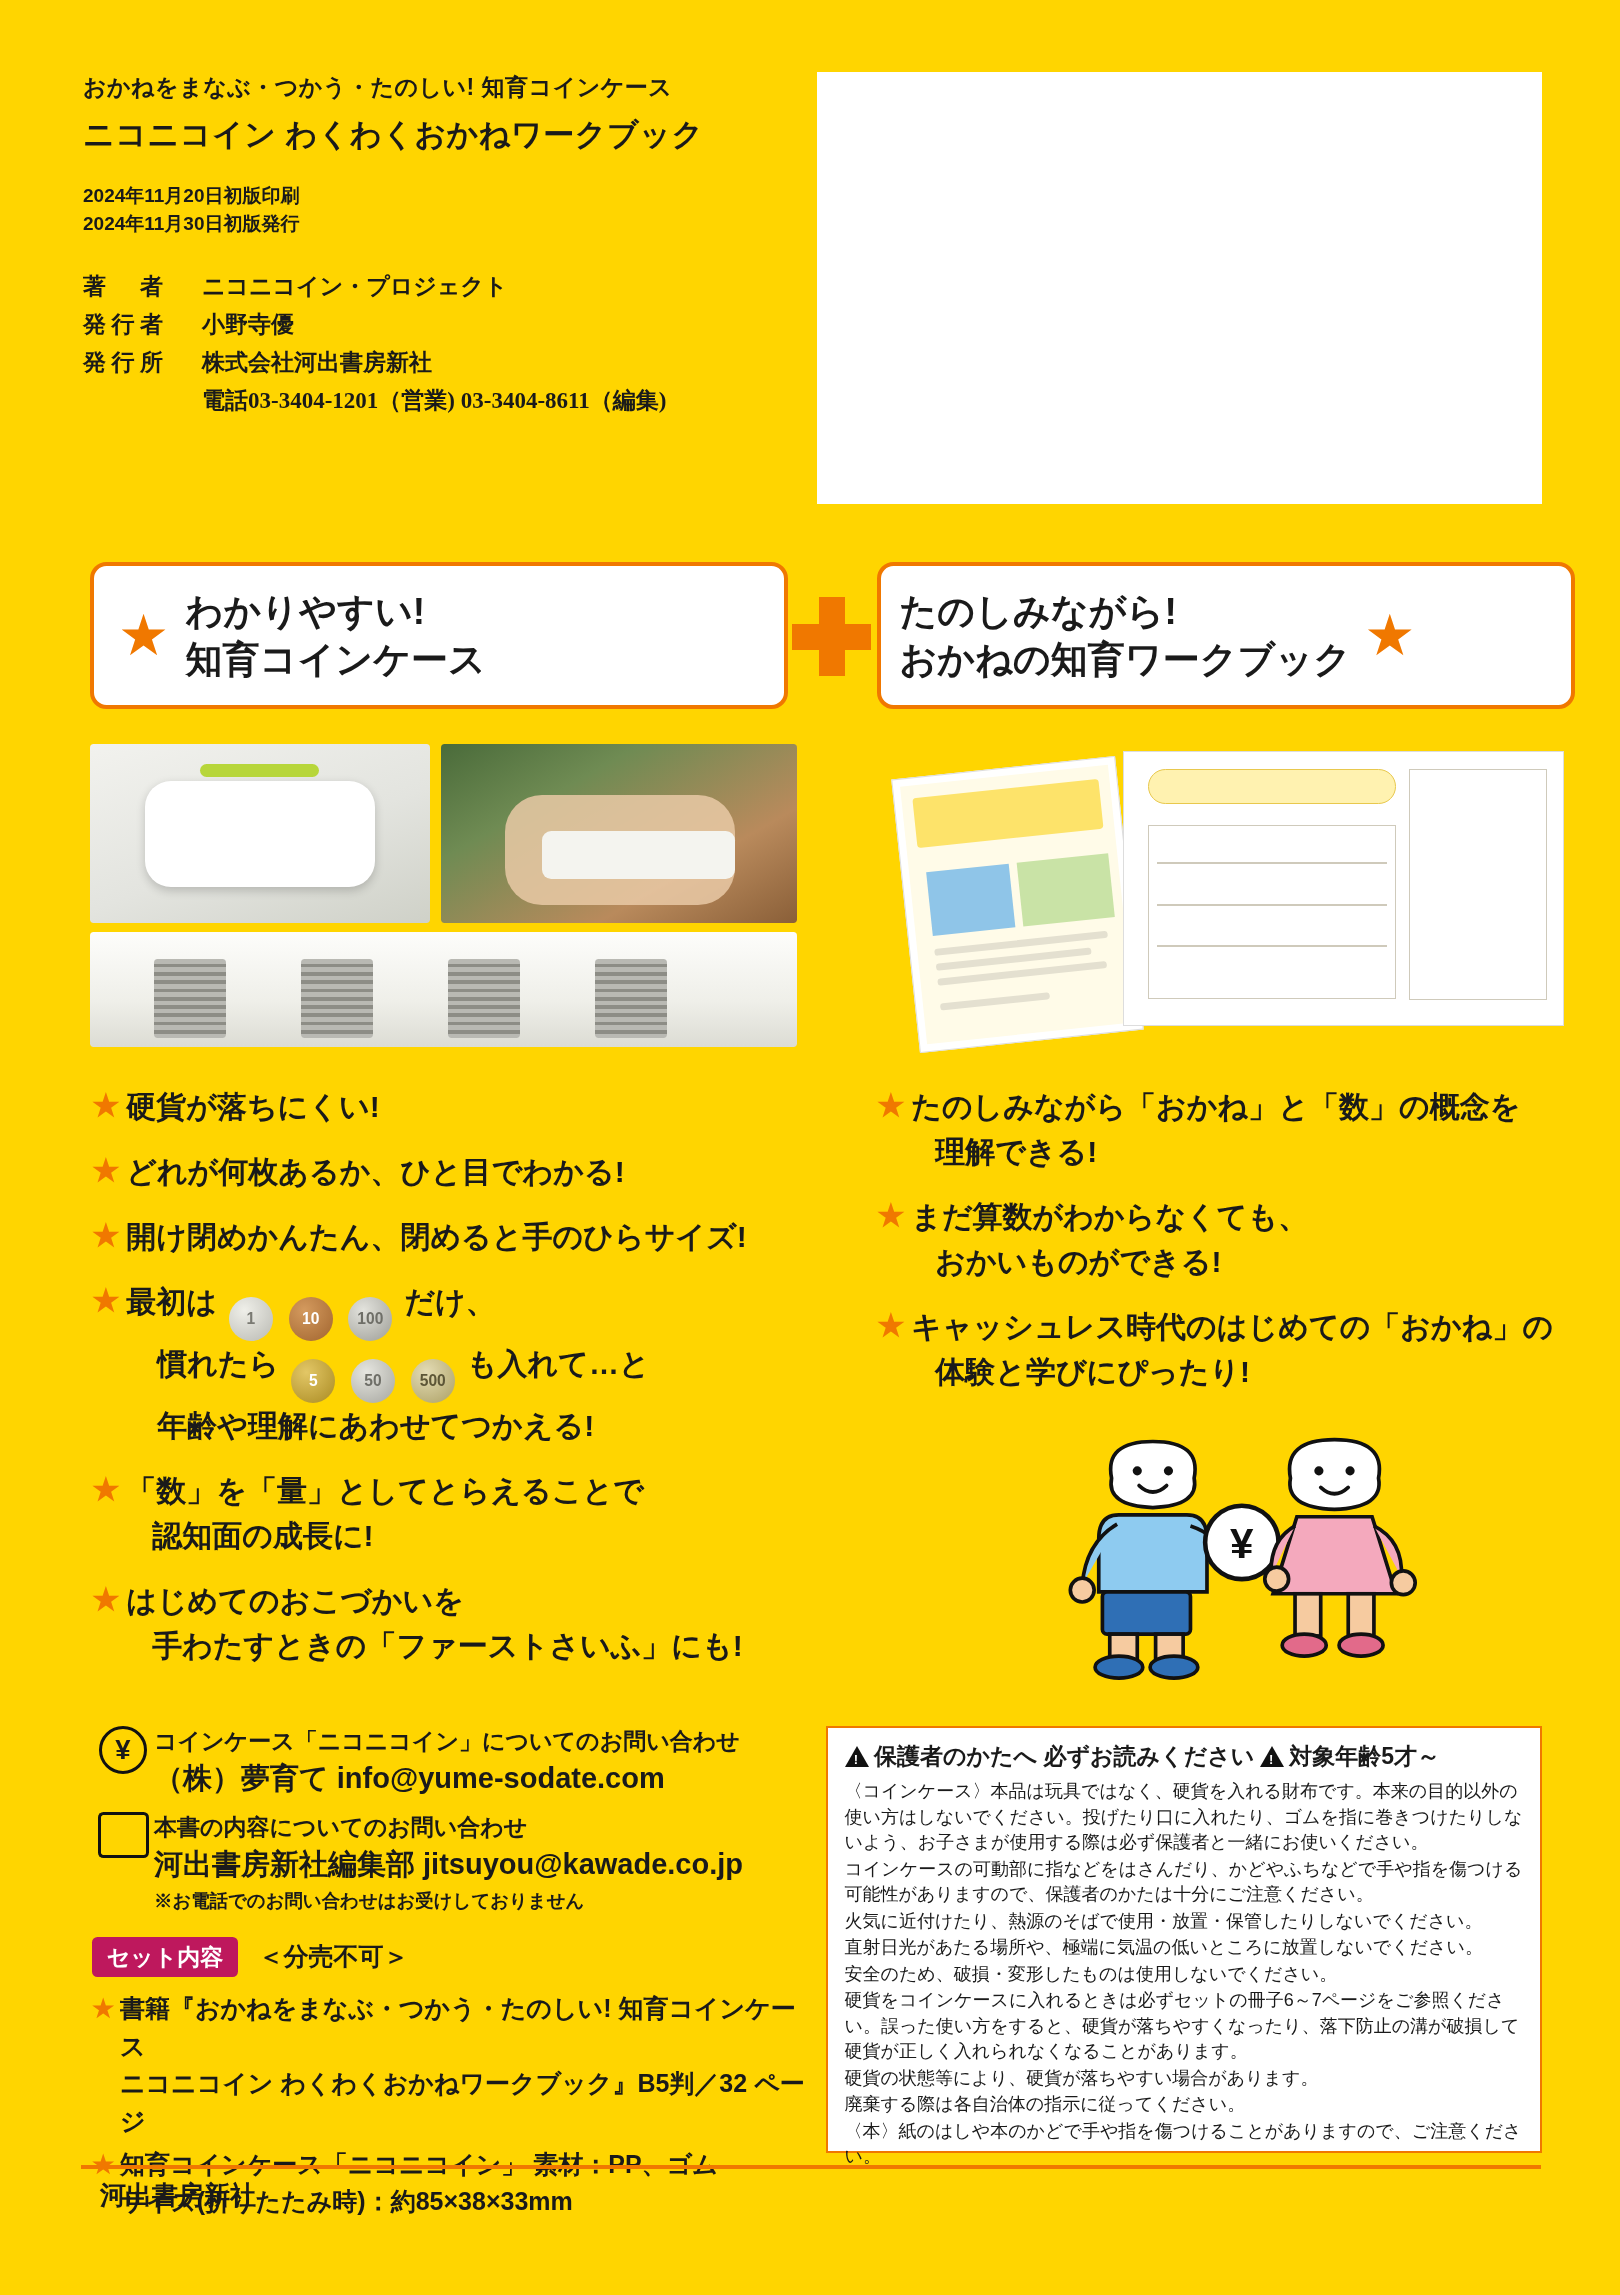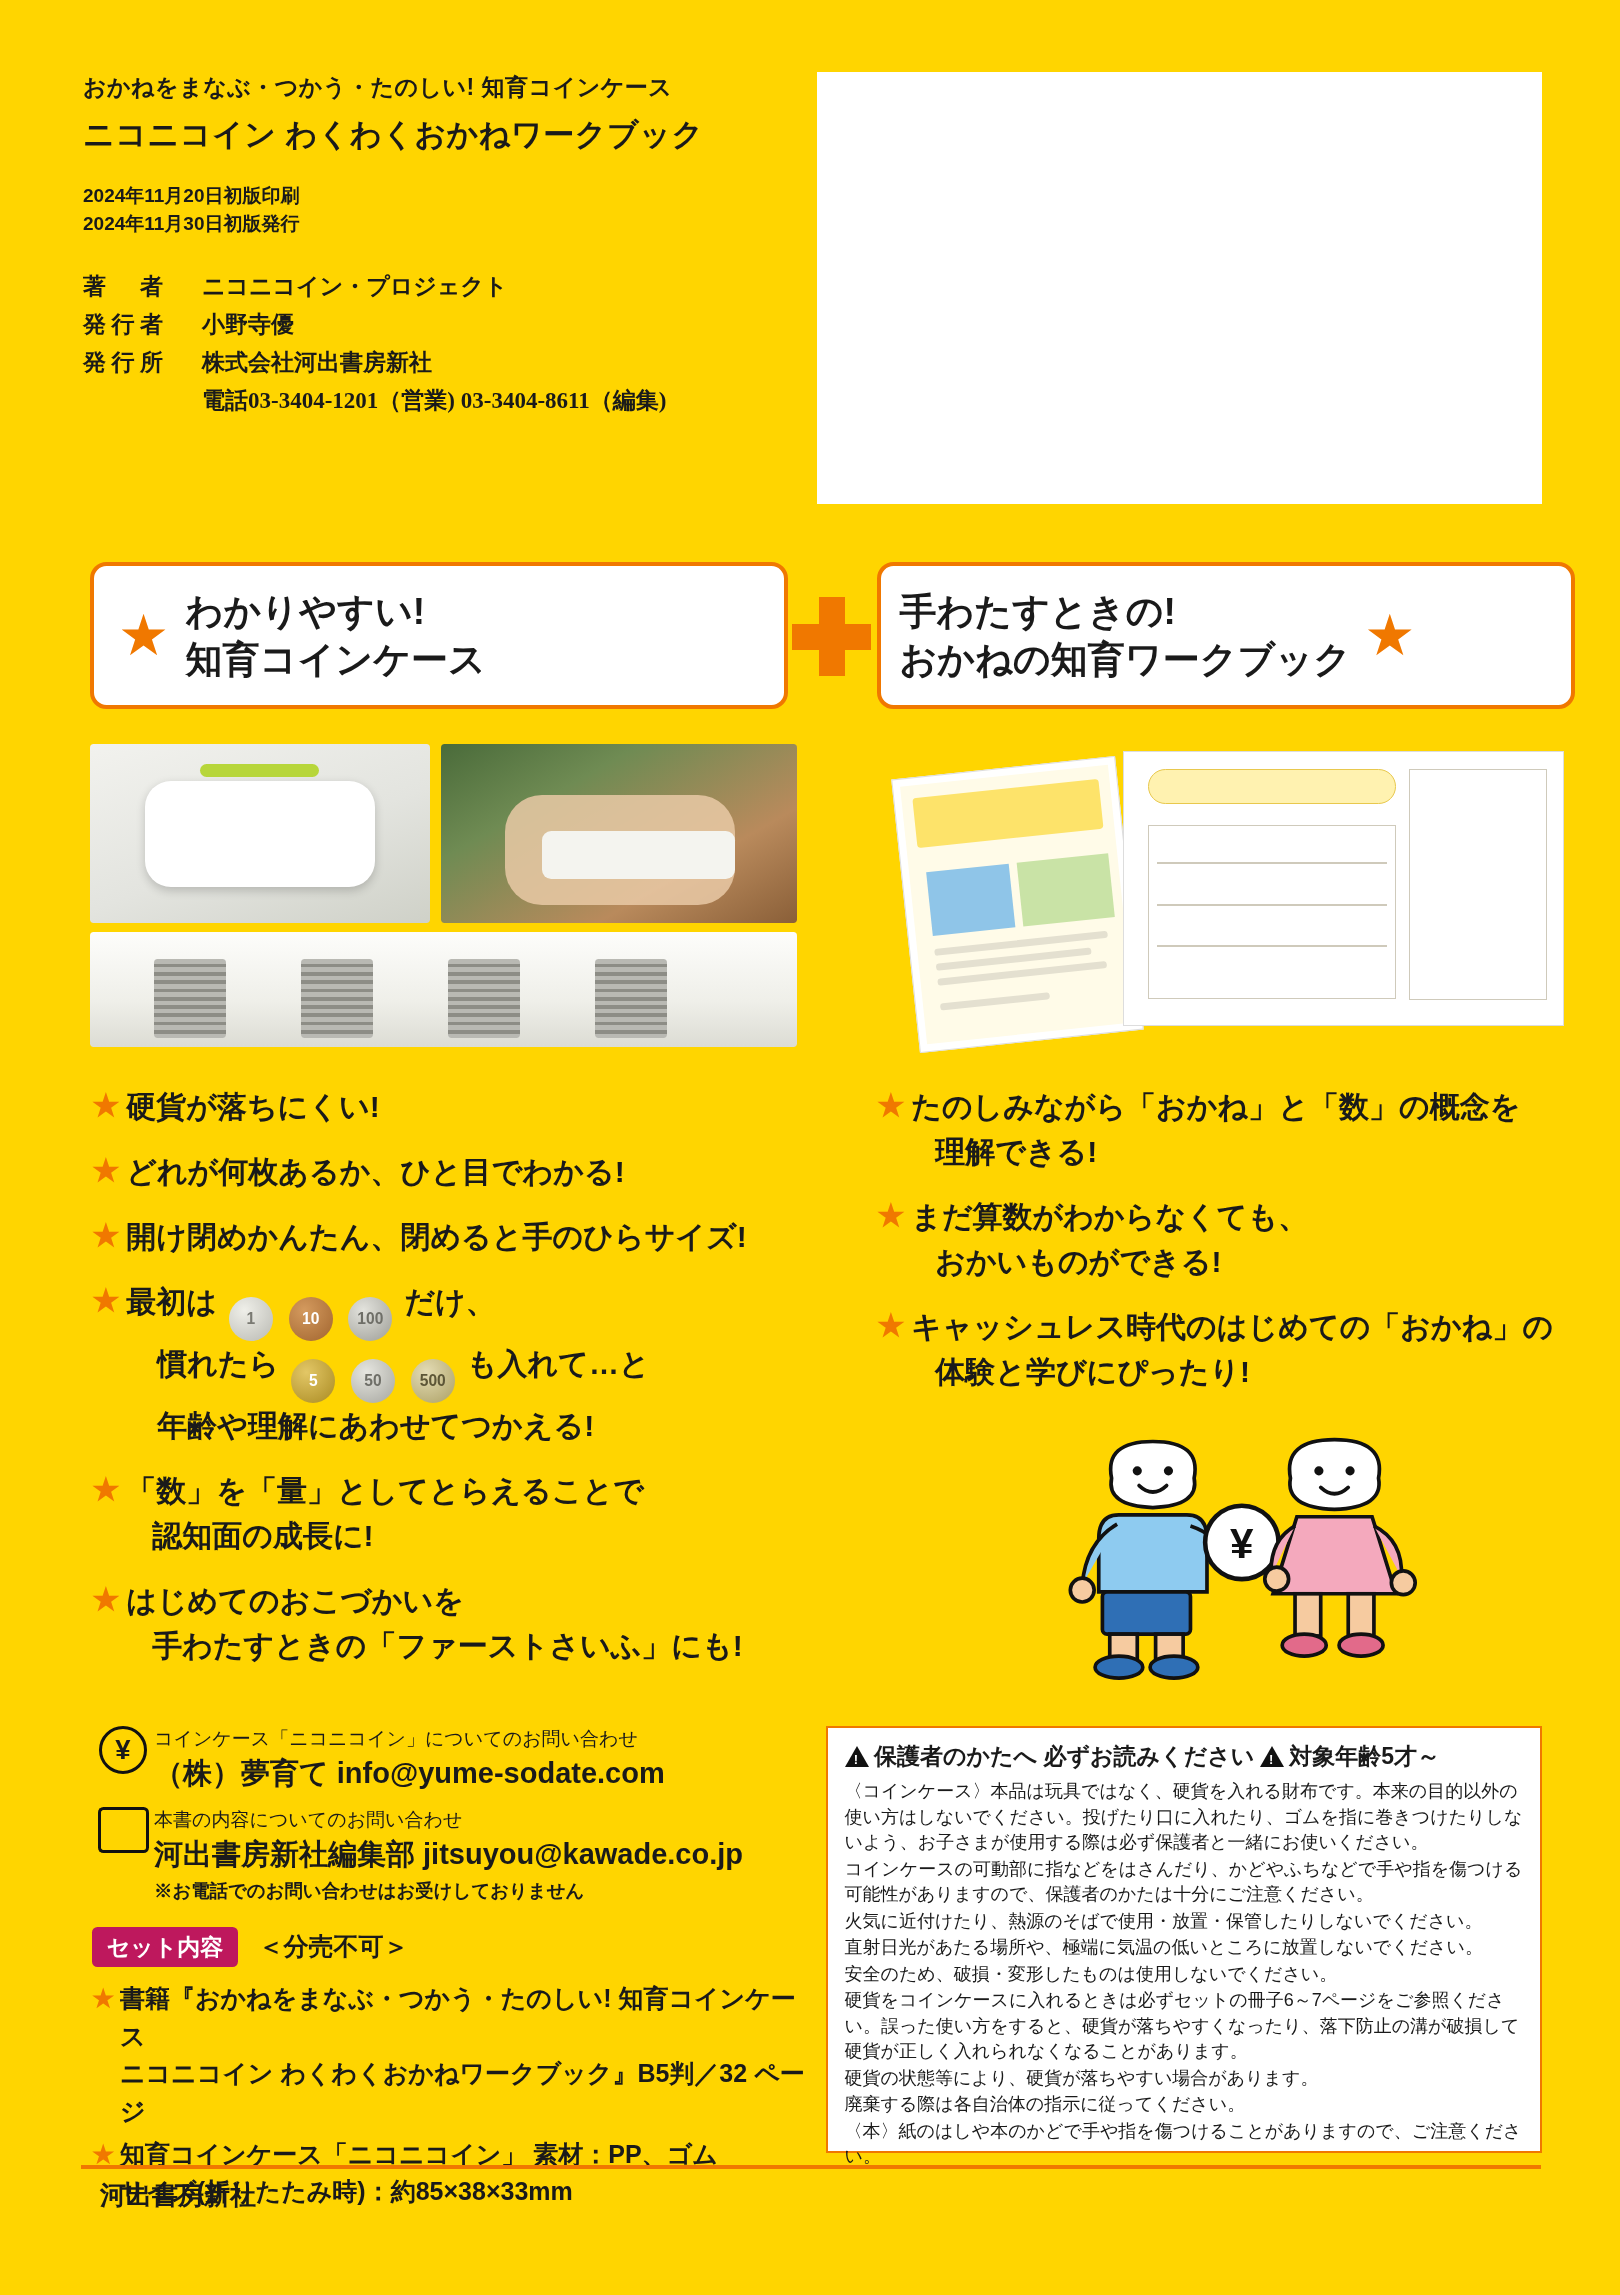--- a/index.html
+++ b/index.html
@@ -102,21 +102,21 @@
   .cline { display:flex; align-items:flex-start; margin-bottom:3.7px; }
   .cicon { flex:none; width:62px; text-align:center; }
   .yen-circle { display:inline-block; width:48px; height:48px; border:3.7px solid #111; border-radius:50%;
      font-size:27.5px; font-weight:bold; line-height:42px; text-align:center; }
   .book-icon { display:inline-block; width:51px; height:40px; position:relative; }
   .book-icon:before, .book-icon:after {
     content:""; position:absolute; top:0; width:24px; height:40px; border:3.7px solid #111; border-radius:2.8px;
   }
   .book-icon:before { left:0; border-right:none; border-radius:5.5px 0 0 5.5px;}
   .book-icon:after { right:0; border-left:none; border-radius:0 5.5px 5.5px 0;}
-  .ctext-small { font-size:19px; font-weight:normal; }
+  .ctext-small { font-size:23px; font-weight:bold; }
   .ctext-big { font-size:29px; font-weight:bold; margin-top:1.8px;}
   .cnote { font-size:18.4px; font-weight:bold; margin-left:62px; margin-top:1.8px; }
 
   .set-title { display:inline-block; background:#be185d; color:#fff; font-size:23px; font-weight:bold;
                padding:4.6px 14.7px; border-radius:5.5px;font-family:Liberation Serif, serif; }
   .set-nosep { font-size:25px; font-weight:bold; margin-left:16.5px; }
   .set-list { margin-top:13px; font-size:25px; font-weight:bold; line-height:1.5; }
   .set-list .sl { display:flex; margin-bottom:5.5px; }
   .set-list .sl .bstar { color:#F07800; margin-right:5.5px; flex:none; }
   .pub-foot { position:absolute; left:100px; top:2178px; font-size:26px; font-weight:bold; }
@@ -169,21 +169,21 @@
       <div>わかりやすい!</div>
       <div>知育コインケース</div>
     </div>
   </div>
 
   <div class="plus"></div>
 
   <div class="banner right">
     <div class="star">★</div>
     <div class="btxt">
-      <div>手わたすときの!</div>
+      <div>たのしみながら!</div>
       <div>おかねの知育ワークブック</div>
     </div>
   </div>
 
   <div class="photos">
     <div class="ph ph1">
       <div class="case-shape"></div>
       <div class="case-strap"></div>
     </div>
     <div class="ph ph2">

